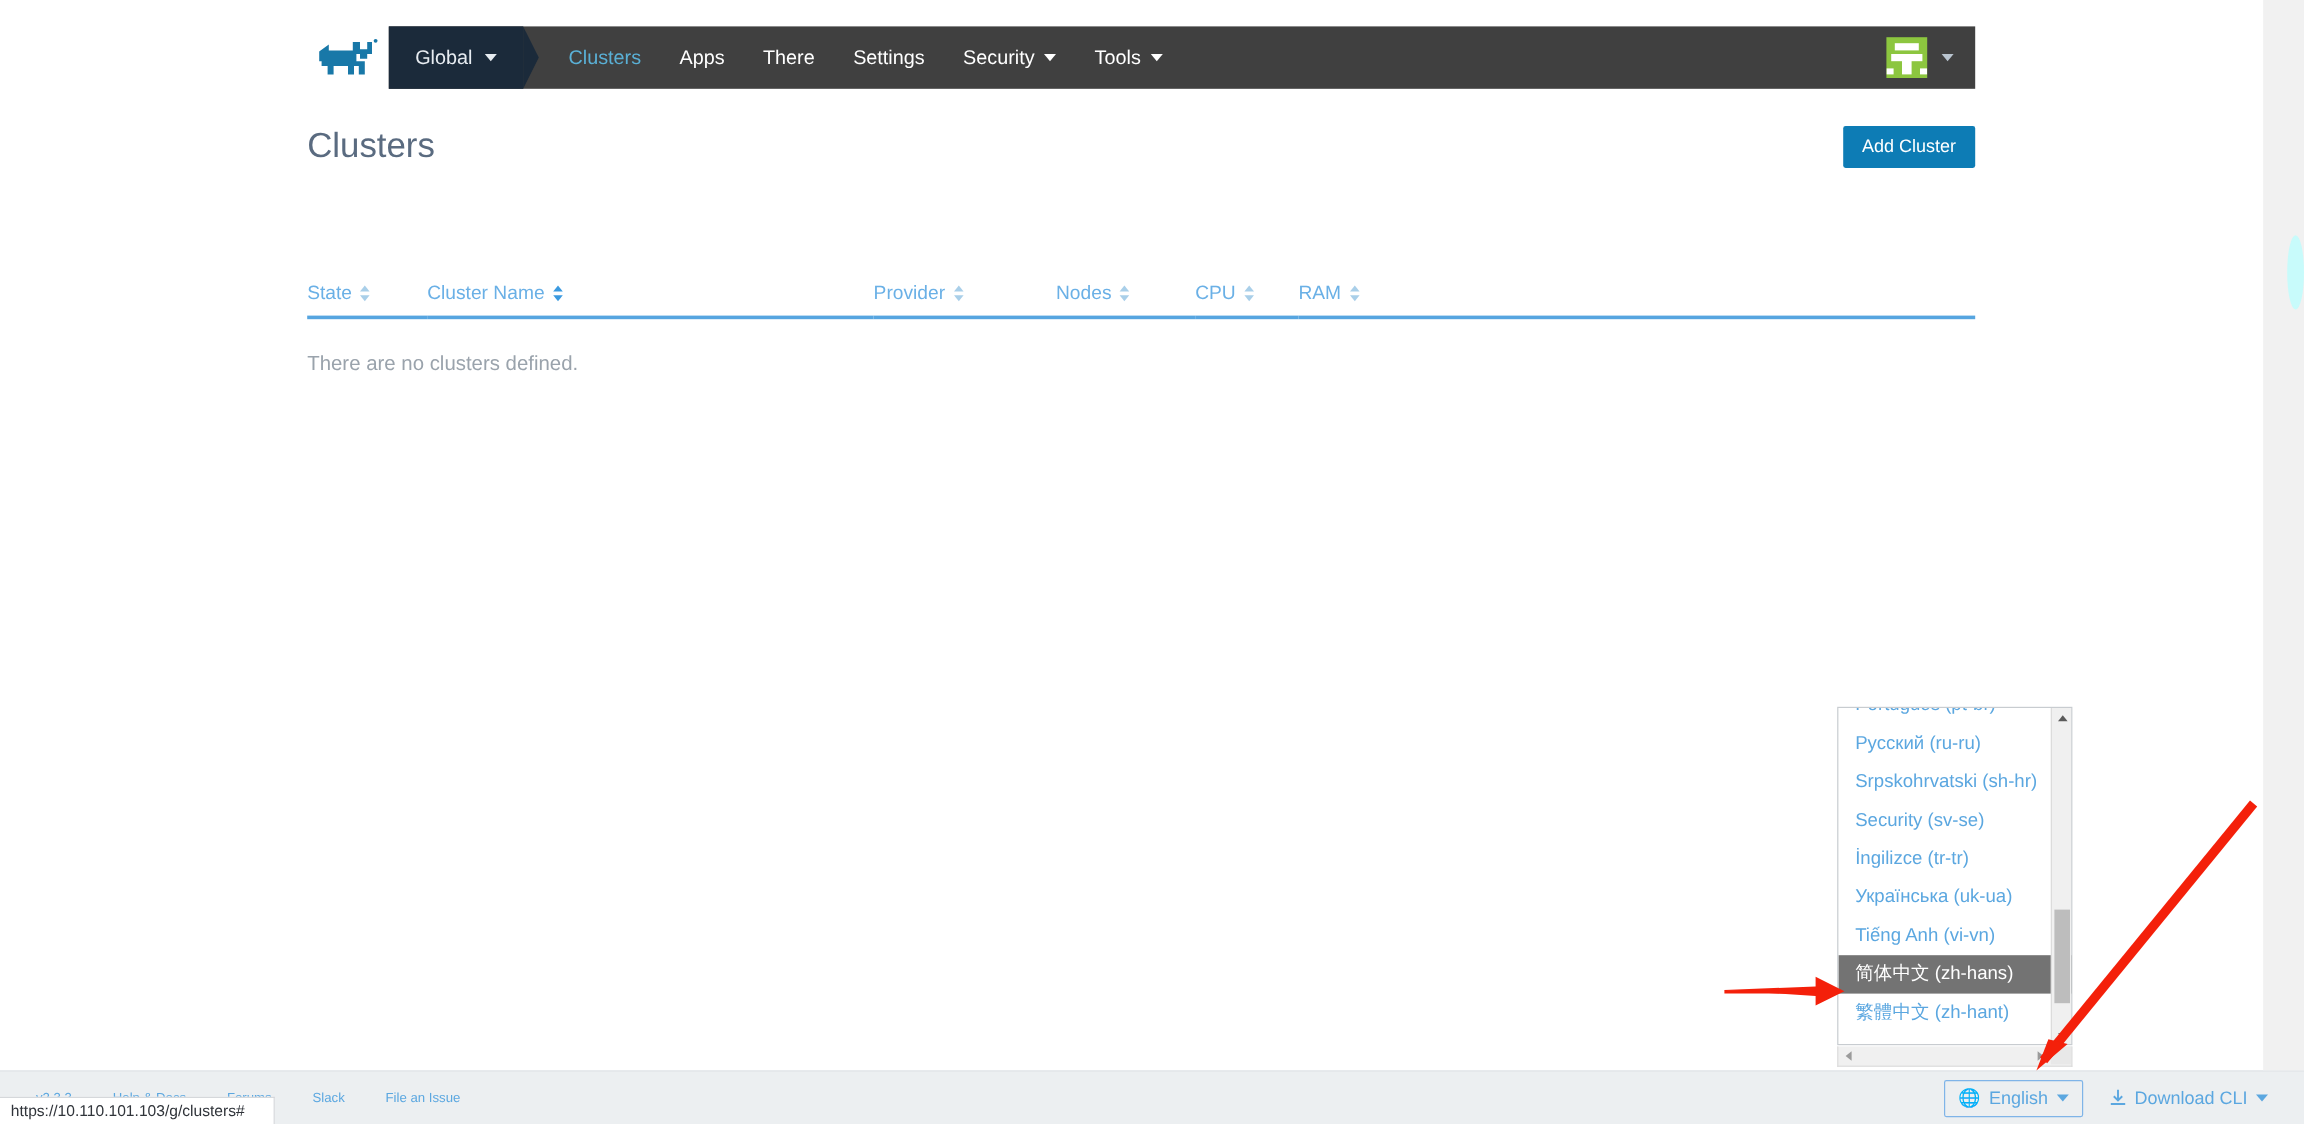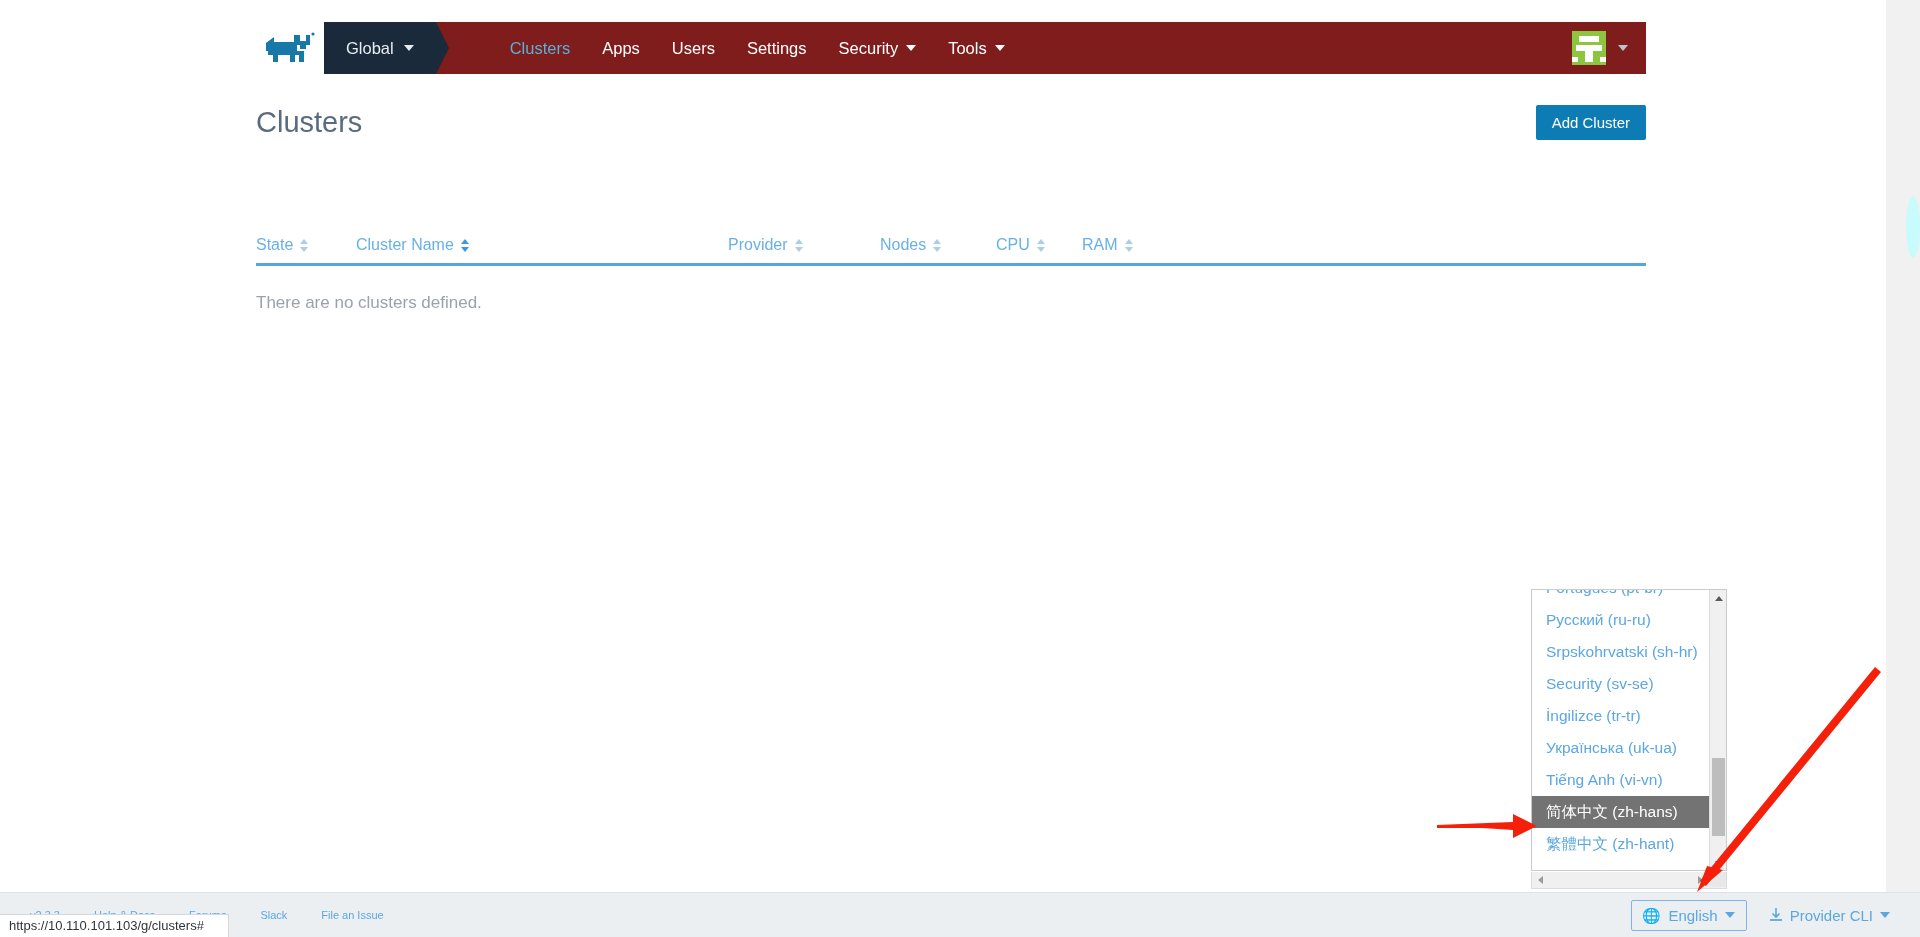--- a/index.html
+++ b/index.html
@@ -35,25 +35,24 @@
     height: 52px;
     background: #ffffff;
     display: flex;
     align-items: center;
     justify-content: center;
     flex: 0 0 auto;
   }
   .nav-bar {
     flex: 1 1 auto;
     height: 52px;
-    background: #7f1d1d;
+    background: #404040;
     display: flex;
     align-items: stretch;
     position: relative;
-    gap: 36px;
   }
   .nav-scope {
     background: #1b2a3a;
     color: #e7ecf1;
     display: flex;
     align-items: center;
     padding: 0 22px 0 22px;
     font-size: 16.5px;
     position: relative;
     cursor: pointer;
@@ -414,21 +413,21 @@
       </div>
 
       <div class="nav-items">
         <div class="nav-item active">
           <span>Clusters</span>
         </div>
         <div class="nav-item">
           <span>Apps</span>
         </div>
         <div class="nav-item">
-          <span>Users</span>
+          <span>There</span>
         </div>
         <div class="nav-item">
           <span>Settings</span>
         </div>
         <div class="nav-item">
           <span>Security</span>
           <span class="caret"></span>
         </div>
         <div class="nav-item">
           <span>Tools</span>
@@ -532,21 +531,21 @@
       <div class="lang-btn">
         <span class="globe-ico">🌐</span>
         <span>English</span>
         <span class="caret"></span>
       </div>
       <div class="dl-btn">
         <svg width="14" height="15" viewBox="0 0 14 15">
           <path d="M7 0 L7 8 M3.5 5.5 L7 9 L10.5 5.5" stroke="#5ba7e0" stroke-width="1.6" fill="none"></path>
           <path d="M1 12 L13 12" stroke="#5ba7e0" stroke-width="1.8"></path>
         </svg>
-        <span>Provider CLI</span>
+        <span>Download CLI</span>
         <span class="caret"></span>
       </div>
     </div>
   </div>
 
   <div class="status-url">https://10.110.101.103/g/clusters#</div>
 
   <svg class="anno">
 
     <g>

